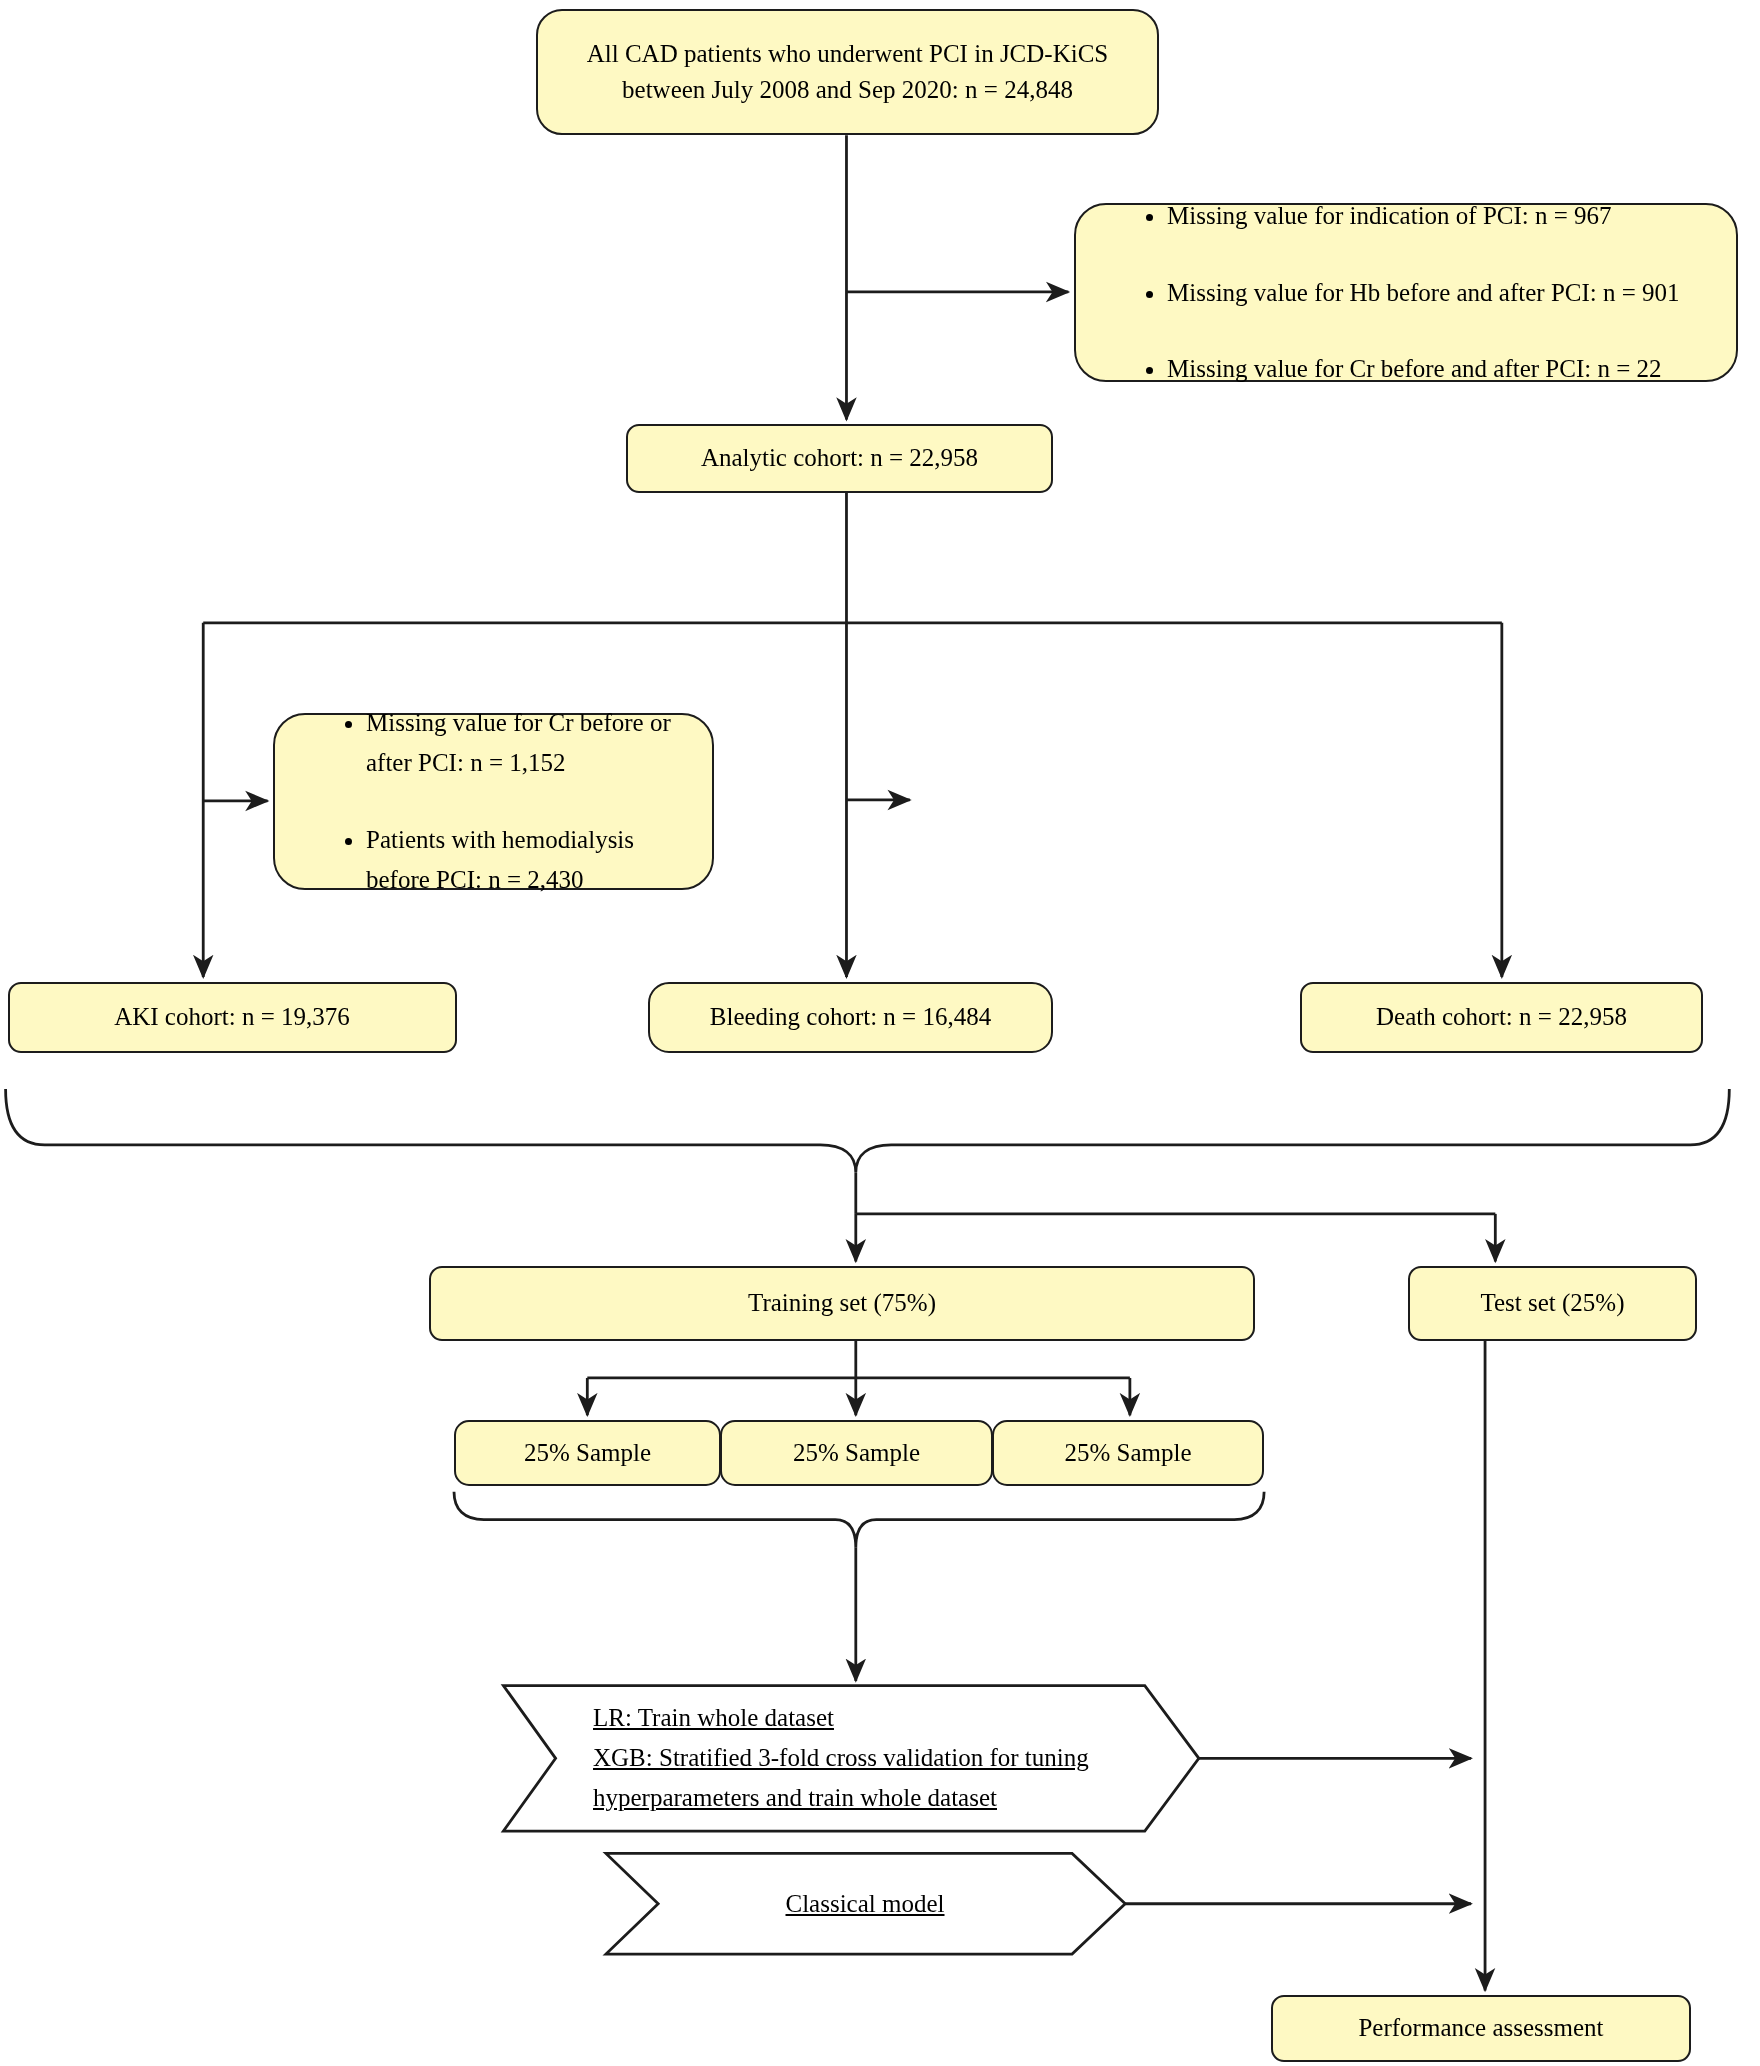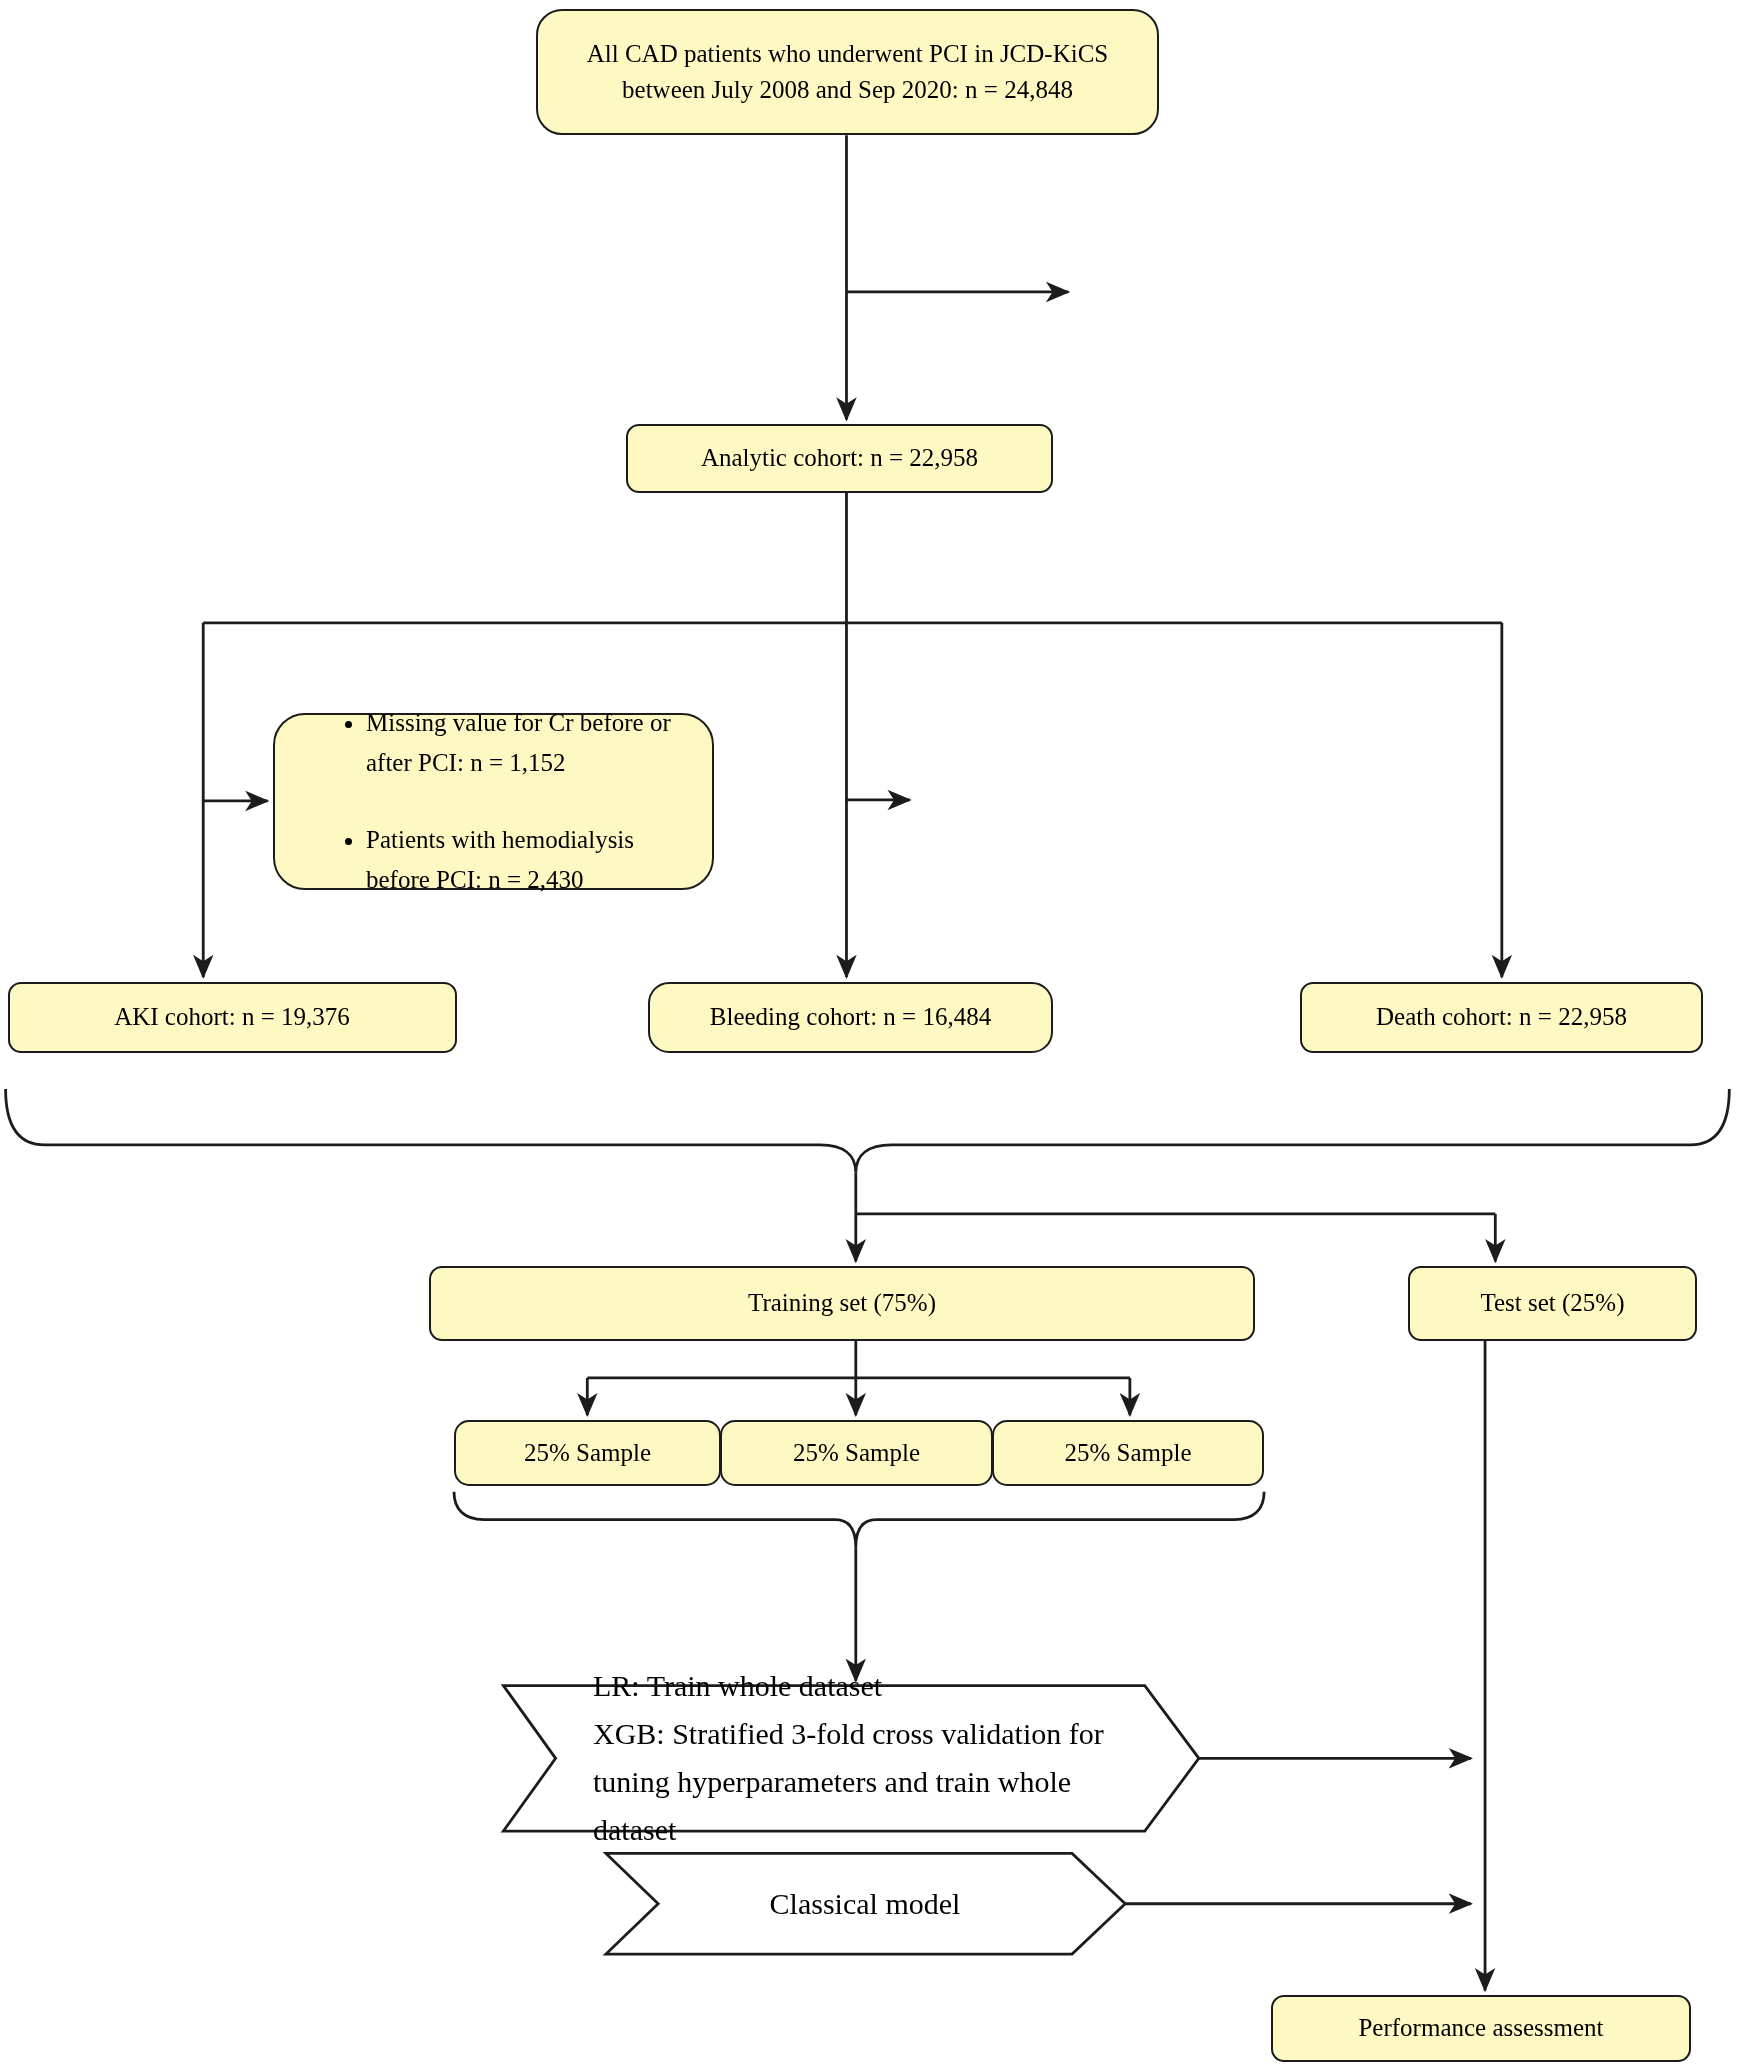--- a/index.html
+++ b/index.html
@@ -13,22 +13,23 @@
     position:absolute;box-sizing:border-box;background:#fef9c3;
     border:2.8px solid #1c1c1c;border-radius:15px;
     display:flex;align-items:center;justify-content:center;
     text-align:center;font-size:25px;line-height:1.45;white-space:pre-line;
   }
   .bullets{justify-content:flex-start;text-align:left;border-radius:32px;}
   .bullets ul{margin:0;padding:0 9.3px 0 91px;list-style:disc outside;}
   .bullets li{line-height:1.6;white-space:pre-line;}
   .overlay{
     position:absolute;box-sizing:border-box;background:transparent;border:none;
-    display:flex;align-items:center;font-size:30px;line-height:1.6;
+    display:flex;align-items:center;font-size:25px;line-height:1.6;
     white-space:pre-line;
+    text-decoration:underline;
   }
   .stroke{stroke:#1c1c1c;stroke-width:3;fill:none;}
   .shape{stroke:#1c1c1c;stroke-width:3;fill:#ffffff;}
 </style>
 </head>
 <body>
 
 <div id="canvas">
 
   <svg id="connectors" viewBox="0 0 1889 2217" xmlns="http://www.w3.org/2000/svg">
@@ -77,20 +78,27 @@
     <path class="stroke" d="M1207 2042 H1578" marker-end="url(#arrow)"></path>
 
     <path class="stroke" d="M1593 1438 V2135" marker-end="url(#arrow)"></path>
   </svg>
 
   <div class="box" style="left:536px;top:9.3px;width:623px;height:126px;border-radius:26px;padding:0 18.6px;">
     <span>All CAD patients who underwent PCI in JCD-KiCS
 between July 2008 and Sep 2020: n = 24,848</span>
   </div>
 
+  <div class="box bullets" style="left:1074px;top:203px;width:664px;height:179px;">
+    <ul>
+      <li>Missing value for indication of PCI: n = 967</li>
+      <li>Missing value for Hb before and after PCI: n = 901</li>
+      <li>Missing value for Cr before and after PCI: n = 22</li>
+    </ul>
+  </div>
 
   <div class="box" style="left:626px;top:424px;width:427px;height:69px;border-radius:13px;">
     <span>Analytic cohort: n = 22,958</span>
   </div>
 
   <div class="box bullets" style="left:273px;top:713px;width:441px;height:177px;">
     <ul>
       <li>Missing value for Cr before or
 after PCI: n = 1,152</li>
       <li>Patients with hemodialysis

